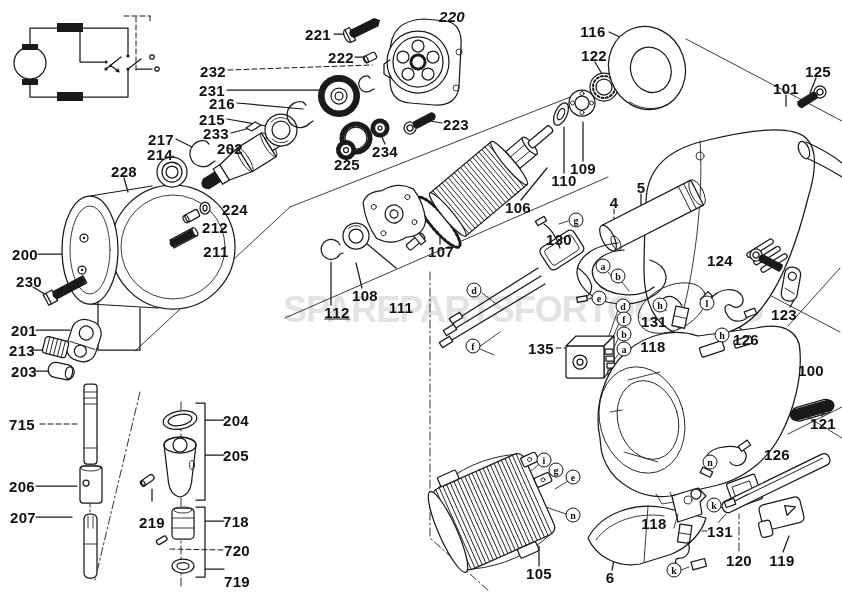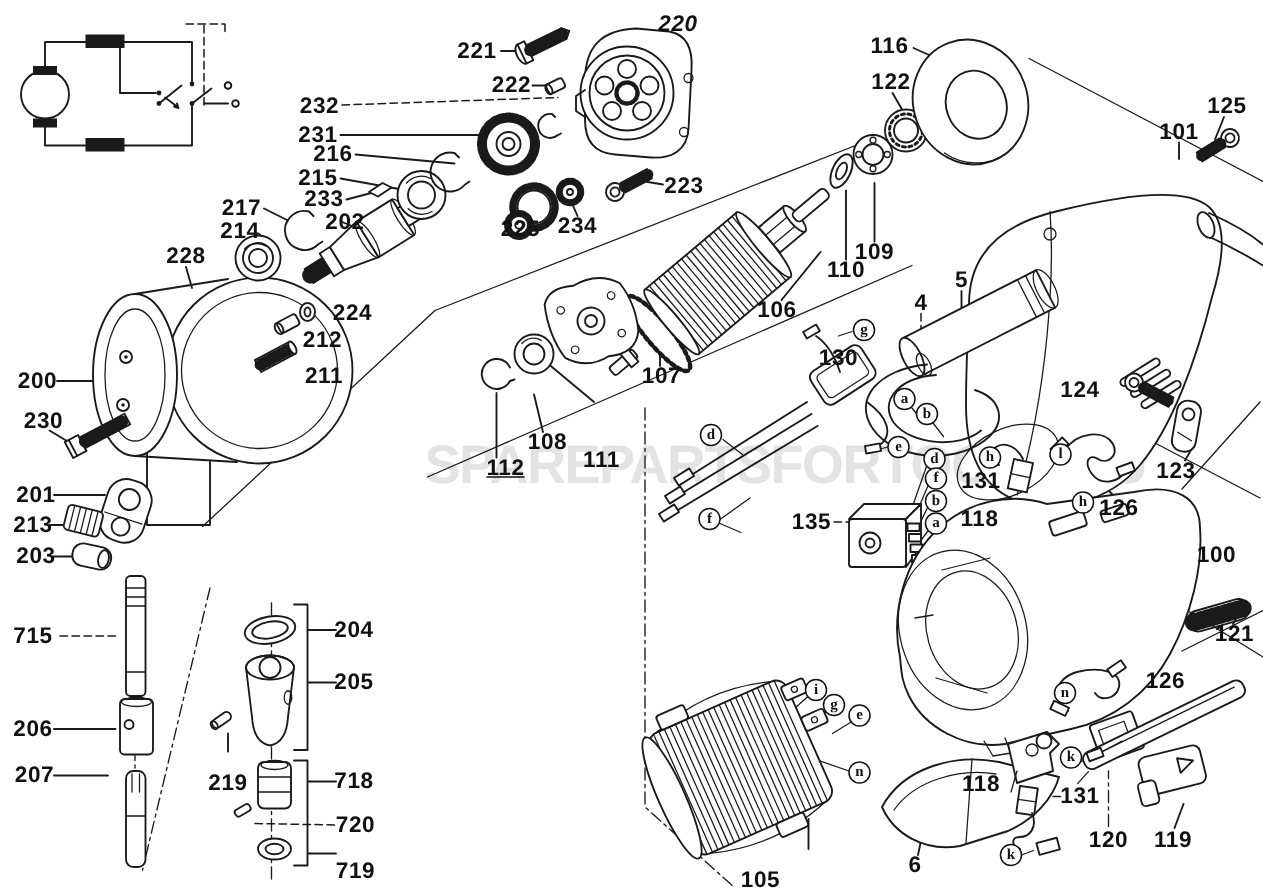--- a/index.html
+++ b/index.html
@@ -441,21 +441,21 @@
       <div class="part-label" style="left: 213px; top: 71px;">232</div>
       <div class="part-label" style="left: 212px; top: 90px;">231</div>
       <div class="part-label" style="left: 222px; top: 103px;">216</div>
       <div class="part-label" style="left: 212px; top: 119px;">215</div>
       <div class="part-label" style="left: 216px; top: 133px;">233</div>
       <div class="part-label" style="left: 230px; top: 148px;">202</div>
       <div class="part-label" style="left: 161px; top: 139px;">217</div>
       <div class="part-label" style="left: 160px; top: 154px;">214</div>
       <div class="part-label" style="left: 124px; top: 171px;">228</div>
       <div class="part-label" style="left: 456px; top: 124px;">223</div>
-      <div class="part-label" style="left: 347px; top: 153px; text-align: center;">225</div>
+      <div class="part-label" style="left: 347px; top: 164px; text-align: center;">225</div>
       <div class="part-label" style="left: 385px; top: 151px;">234</div>
       <div class="part-label" style="left: 235px; top: 209px;">224</div>
       <div class="part-label" style="left: 215px; top: 227px;">212</div>
       <div class="part-label" style="left: 216px; top: 251px;">211</div>
       <div class="part-label" style="left: 25px; top: 254px;">200</div>
       <div class="part-label" style="left: 29px; top: 281px;">230</div>
       <div class="part-label" style="left: 24px; top: 330px;">201</div>
       <div class="part-label" style="left: 22px; top: 350px;">213</div>
       <div class="part-label" style="left: 24px; top: 371px;">203</div>
       <div class="part-label" style="left: 22px; top: 424px;">715</div>
@@ -487,21 +487,21 @@
       <div class="part-label" style="left: 654px; top: 321px;">131</div>
       <div class="part-label" style="left: 653px; top: 346px;">118</div>
       <div class="part-label" style="left: 746px; top: 339px;">126</div>
       <div class="part-label" style="left: 811px; top: 370px;">100</div>
       <div class="part-label" style="left: 823px; top: 423px;">121</div>
       <div class="part-label" style="left: 777px; top: 454px;">126</div>
       <div class="part-label" style="left: 654px; top: 523px;">118</div>
       <div class="part-label" style="left: 720px; top: 531px;">131</div>
       <div class="part-label" style="left: 739px; top: 560px;">120</div>
       <div class="part-label" style="left: 782px; top: 560px;">119</div>
-      <div class="part-label" style="left: 507px; top: 573px; margin-top: 14px;">105</div>
+      <div class="part-label" style="left: 539px; top: 573px;">105</div>
       <div class="part-label" style="left: 610px; top: 577px;">6</div>
       <div class="letter-marker" style="left: 576px; top: 220px;">g</div>
       <div class="letter-marker" style="left: 603px; top: 266px;">a</div>
       <div class="letter-marker" style="left: 618px; top: 276px;">b</div>
       <div class="letter-marker" style="left: 599px; top: 298px;">e</div>
       <div class="letter-marker" style="left: 474px; top: 290px;">d</div>
       <div class="letter-marker" style="left: 473px; top: 346px;">f</div>
       <div class="letter-marker" style="left: 623px; top: 306px;">d</div>
       <div class="letter-marker" style="left: 624px; top: 319px;">f</div>
       <div class="letter-marker" style="left: 624px; top: 334px;">b</div>

